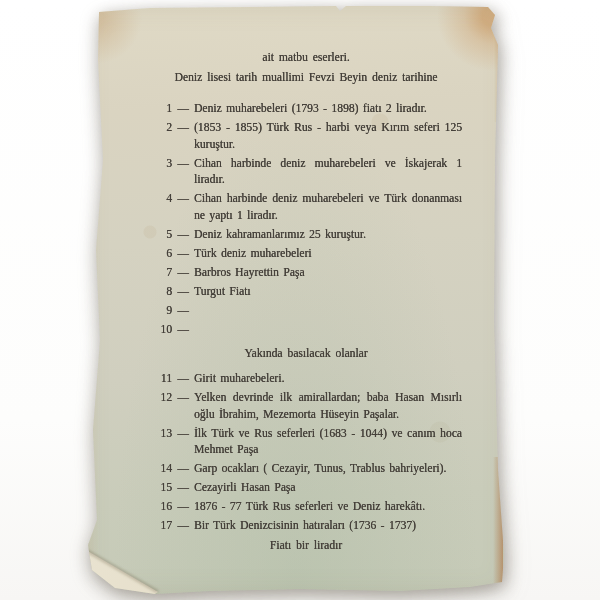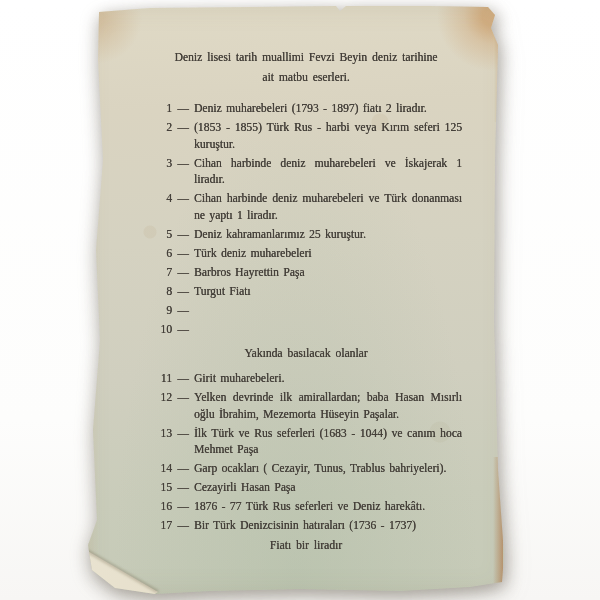--- a/index.html
+++ b/index.html
@@ -54,29 +54,29 @@
 <body>
 
 <div class="scene">
   <div class="page-wrap">
     <div class="page">
       <div class="edge-stain"></div>
       <div class="edge-stain2"></div>
 
       <div class="content">
         <div class="heading">
+          <div>ait matbu eserleri.</div>
           <div>Deniz lisesi tarih muallimi Fevzi Beyin deniz tarihine</div>
-          <div>ait matbu eserleri.</div>
         </div>
 
         <div class="list">
           <div class="item">
             <span class="num">1</span>
             <span class="dash">—</span>
-            <span class="txt">Deniz muharebeleri (1793 - 1897) fiatı 2 liradır.</span>
+            <span class="txt">Deniz muharebeleri (1793 - 1898) fiatı 2 liradır.</span>
           </div>
           <div class="item">
             <span class="num">2</span>
             <span class="dash">—</span>
             <span class="txt">(1853 - 1855) Türk Rus - harbi veya Kırım seferi 125 kuruştur.</span>
           </div>
           <div class="item">
             <span class="num">3</span>
             <span class="dash">—</span>
             <span class="txt">Cihan harbinde deniz muharebeleri ve İskajerak 1 liradır.</span>

